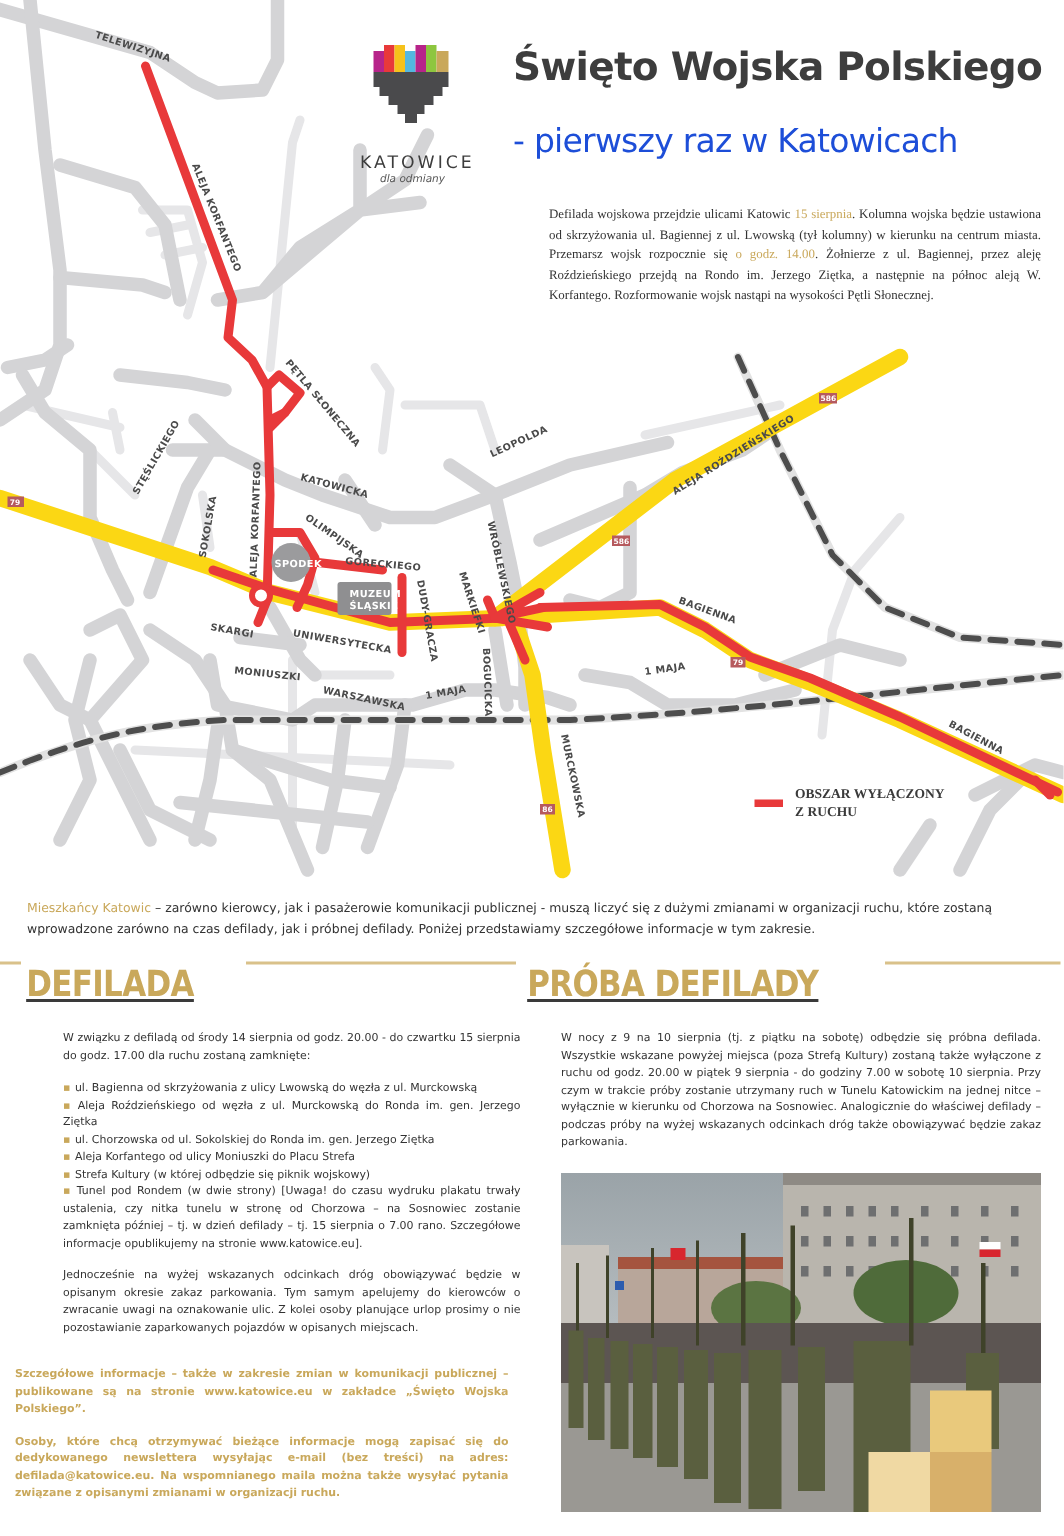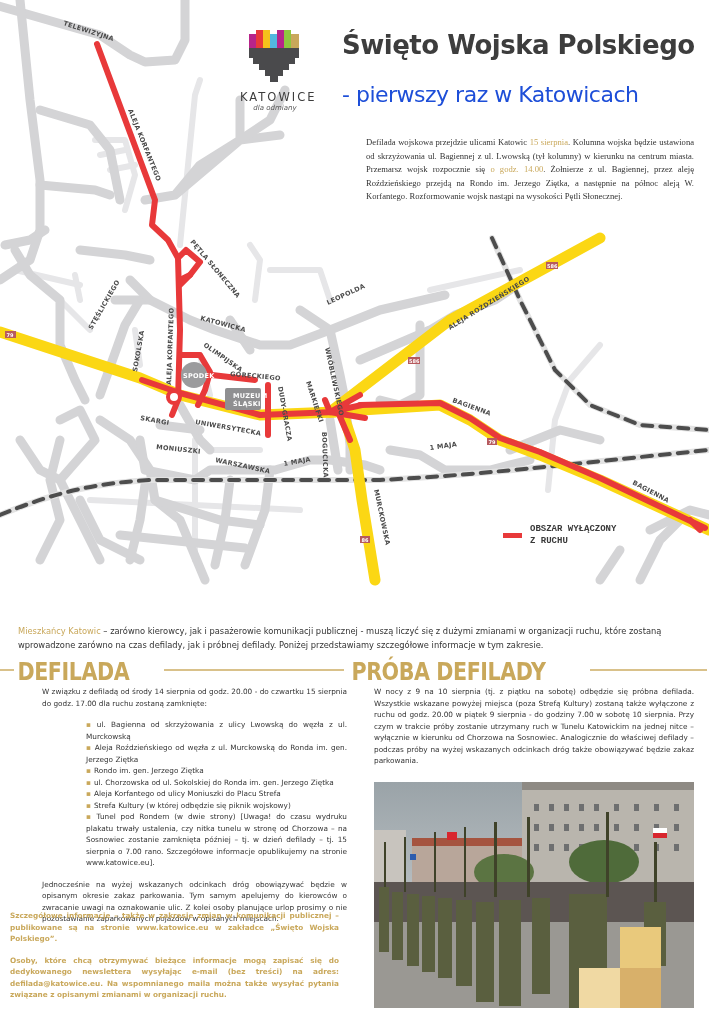--- a/index.html
+++ b/index.html
@@ -4,44 +4,44 @@
 <style>
   * { box-sizing: border-box; margin: 0; padding: 0; }
   html, body { width: 709px; height: 1024px; background: #ffffff; overflow: hidden; }
   body { position: relative; font-family: "Liberation Sans", sans-serif; color: #3a3a3a; }
 
   #map { position: absolute; left: 0; top: 0; width: 709px; height: 590px; }
   .map-label { font-family: "DejaVu Sans", sans-serif; font-size: 6.5px; font-weight: bold; fill: #4a4a4a; letter-spacing: 0.3px; }
   .road-num { font-family: "DejaVu Sans", sans-serif; font-size: 5px; font-weight: bold; fill: #fff; }
 
   .logo { position: absolute; left: 240px; top: 28px; width: 70px; text-align: center; }
-  .logo-word { font-family: "DejaVu Sans", sans-serif; font-size: 11.5px; letter-spacing: 2px; color: #3d3d3d; margin-top: 4px; }
+  .logo-word { font-family: "DejaVu Sans", sans-serif; font-size: 11.5px; letter-spacing: 2px; color: #3d3d3d; margin-top: 14px; }
   .logo-tag { font-family: "DejaVu Sans", sans-serif; font-style: italic; font-size: 7px; color: #555; text-align: center; }
 
   .title { position: absolute; left: 342px; top: 30px; font-family: "DejaVu Sans", sans-serif; font-weight: bold; font-size: 26px; color: #3d3d3d; letter-spacing: -0.5px; white-space: nowrap; text-align: center; }
   .subtitle { position: absolute; left: 342px; top: 82px; font-family: "DejaVu Sans", sans-serif; font-size: 22px; color: #1d4ed8; letter-spacing: -0.5px; white-space: nowrap; }
 
   .intro { position: absolute; left: 366px; top: 136px; width: 328px; font-family: Liberation Serif, serif; font-size: 8.6px; line-height: 13.5px; text-align: justify; color: #333; }
   .gold { color: #c9a85b; }
 
   .legend { position: absolute; left: 503px; top: 523px; display: flex; align-items: center; gap: 8px; }
   .legend-swatch { width: 19px; height: 5px; background: #e8393a; }
-  .legend-text { font-family: Liberation Mono, monospace; font-weight: bold; font-size: 9px; line-height: 12px; color: #3a3a3a; width: 120px; }
-
-  .residents { position: absolute; left: 18px; top: 598px; width: 690px; font-family: "DejaVu Sans", sans-serif; font-size: 8.3px; line-height: 14px; color: #333; margin-top: 26px; }
-
-  .section-head { position: absolute; top: 657px; display: flex; align-items: center; }
+  .legend-text { font-family: Liberation Serif, serif; font-weight: bold; font-size: 9px; line-height: 12px; color: #3a3a3a; width: 120px; }
+
+  .residents { position: absolute; left: 18px; top: 598px; width: 690px; font-family: "DejaVu Sans", sans-serif; font-size: 8.3px; line-height: 14px; color: #333; }
+
+  .section-head { position: absolute; top: 641px; display: flex; align-items: flex-start; text-decoration: underline; }
   .section-head .rule { height: 2px; background: #d9c18a; margin-bottom: 4px; }
   .section-head .txt { font-family: "DejaVu Sans", sans-serif; font-weight: bold; font-size: 24px; color: #c9a85b; letter-spacing: -0.5px; line-height: 30px; padding: 0 4px; transform: scaleX(0.86); transform-origin: left; }
 
   .col-left { position: absolute; left: 42px; top: 686px; width: 305px; font-family: "DejaVu Sans", sans-serif; font-size: 7.3px; line-height: 11.5px; color: #333; }
   .col-left p { text-align: justify; }
   .bold { font-weight: normal; }
   .bullets { list-style: none; margin-top: 10px; }
-  .bullets li { text-align: justify; margin-left: 44px; }
+  .bullets li { text-align: justify; }
   .bullets li::before { content: "\25AA"; color: #c9a85b; margin-right: 3px; }
   .gap { height: 10px; }
 
   .col-left-lower { position: absolute; left: 10px; top: 910px; width: 329px; font-family: "DejaVu Sans", sans-serif; font-size: 7.3px; line-height: 11.5px; color: #c9a85b; font-weight: bold; text-align: justify; }
 
   .col-right { position: absolute; left: 374px; top: 686px; width: 320px; font-family: "DejaVu Sans", sans-serif; font-size: 7.3px; line-height: 11.5px; color: #333; text-align: justify; }
 
   .photo { position: absolute; left: 374px; top: 782px; width: 320px; height: 226px; overflow: hidden; background: #8a8f88; }
 </style>
 </head>
@@ -224,21 +224,20 @@
 <div class="section-head" style="left:348px; width:361px;">
   <div class="txt" style="width:242px;">PRÓBA DEFILADY</div>
   <div class="rule" style="width:117px;"></div>
 </div>
 
 <div class="col-left">
   <p class="bold">W związku z defiladą od środy 14 sierpnia od godz. 20.00 - do czwartku 15 sierpnia do godz. 17.00 dla ruchu zostaną zamknięte:</p>
   <ul class="bullets">
     <li>ul. Bagienna od skrzyżowania z ulicy Lwowską do węzła z ul. Murckowską</li>
     <li>Aleja Roździeńskiego od węzła z ul. Murckowską do Ronda im. gen. Jerzego Ziętka</li>
-    <li>Rondo im. gen. Jerzego Ziętka</li>
     <li>ul. Chorzowska od ul. Sokolskiej do Ronda im. gen. Jerzego Ziętka</li>
     <li>Aleja Korfantego od ulicy Moniuszki do Placu Strefa</li>
     <li>Strefa Kultury (w której odbędzie się piknik wojskowy)</li>
     <li>Tunel pod Rondem (w dwie strony) [Uwaga! do czasu wydruku plakatu trwały ustalenia, czy nitka tunelu w stronę od Chorzowa – na Sosnowiec zostanie zamknięta później – tj. w dzień defilady – tj. 15 sierpnia o 7.00 rano.     Szczegółowe informacje opublikujemy na stronie www.katowice.eu].</li>
   </ul>
   <div class="gap"></div>
   <p class="bold">Jednocześnie na wyżej wskazanych odcinkach dróg obowiązywać będzie w opisanym okresie zakaz parkowania. Tym samym apelujemy do kierowców o zwracanie uwagi na oznakowanie ulic. Z kolei osoby planujące urlop prosimy o nie pozostawianie zaparkowanych pojazdów w opisanych miejscach.</p>
 </div>
 
 <div class="col-left-lower">

